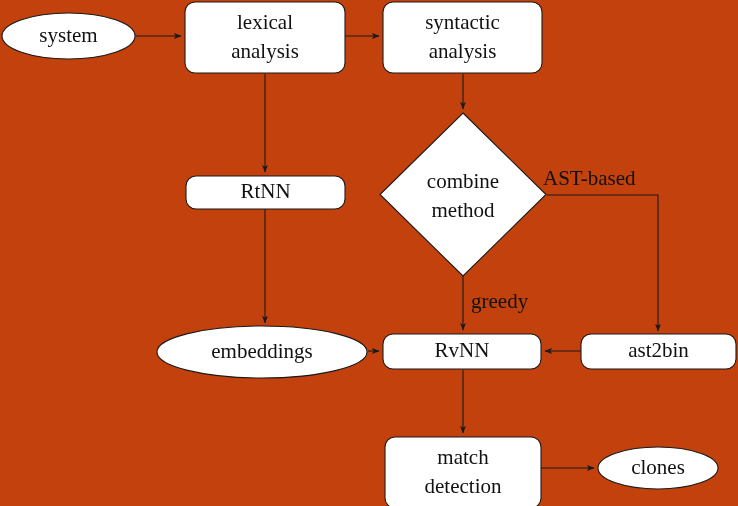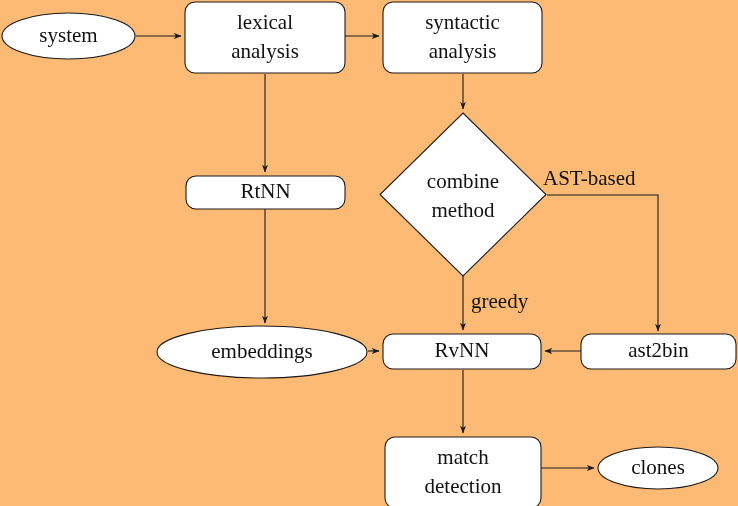--- a/index.html
+++ b/index.html
@@ -7,21 +7,21 @@
     padding: 0;
     background: #ffffff;
   }
   body {
     font-family: "Liberation Serif", "DejaVu Serif", serif;
   }
   #canvas {
     position: relative;
     width: 738px;
     height: 506px;
-    background: #fdba74;
+    background: #c2410c;
     overflow: hidden;
   }
   #diagram-svg {
     position: absolute;
     left: 0;
     top: 0;
     width: 738px;
     height: 506px;
   }
   .node-shape {

